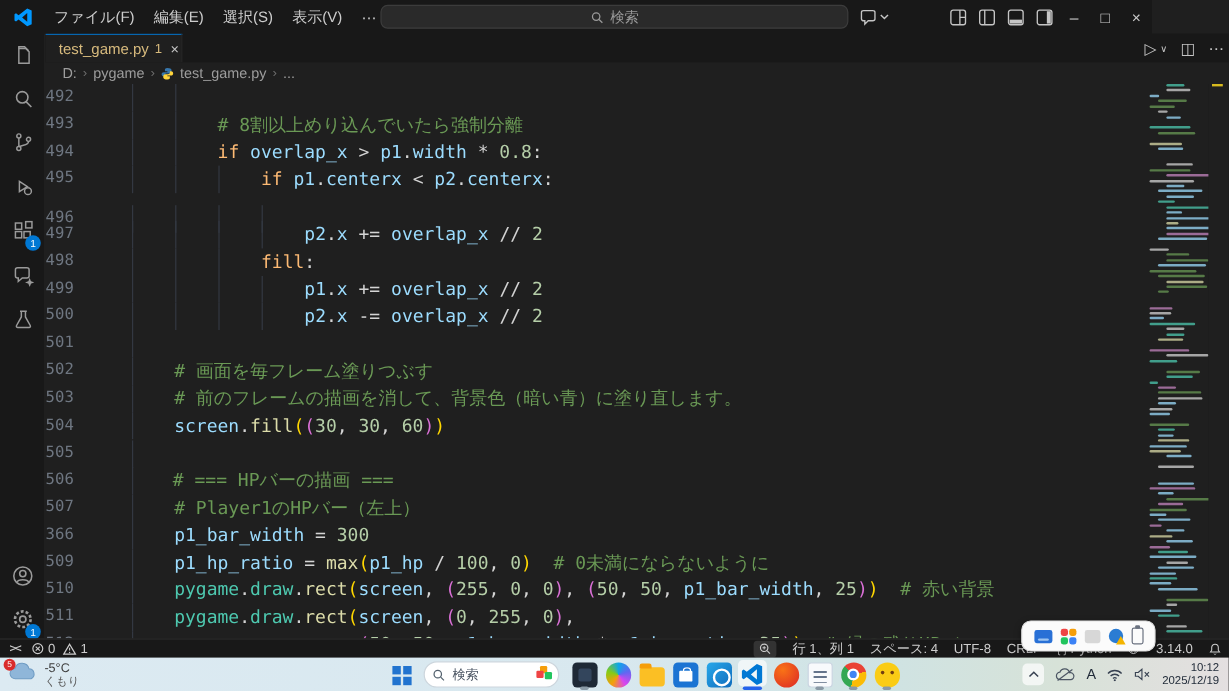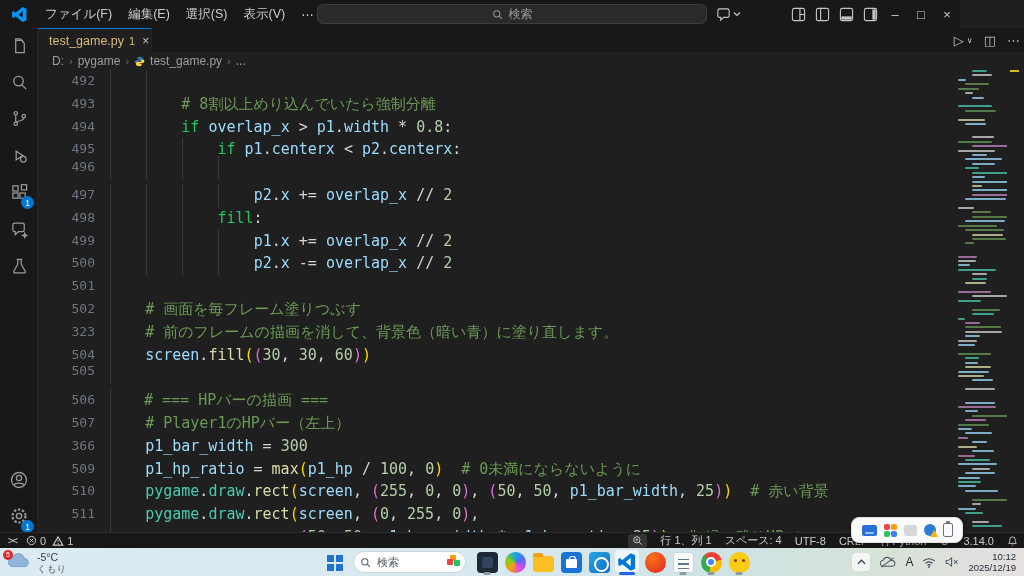--- a/index.html
+++ b/index.html
@@ -45,25 +45,25 @@
                     gap:11px; color:#c5c5c5; }
   #breadcrumbs { position:absolute; left:38px; top:52px; width:986px; height:18px; background:#1f1f1f;
                  display:flex; align-items:center; gap:5px; padding-left:14px; color:#9d9d9d;
                  font-size:12px; z-index:6;}
   .crumb-sep { color:#6e6e6e; font-size:11px; }
 
   
   #code-area { position:absolute; left:38px; top:70px; width:986px; height:462px; background:#1f1f1f;
                overflow:hidden; z-index:4; }
   .code-line { position:absolute; left:0; width:100%; height:22.8px; }
-  .code-line .ln { position:absolute; left:0; top:0; width:57px; text-align:right;
+  .code-line .ln { position:absolute; left:0; top:0; width:57px; 
                    color:#6e7681; font:13px/22.8px "DejaVu Sans Mono", monospace; }
   .guide { position:absolute; top:0; bottom:0; width:1px; background:#333842; }
   .code { position:absolute; top:0; white-space:pre; font:15px/22.8px "DejaVu Sans Mono", monospace; }
-  .tk-cm{color:#6A9955} .tk-kw{color:#22c55e} .tk-var{color:#9CDCFE} .tk-num{color:#B5CEA8}
+  .tk-cm{color:#6A9955} .tk-kw{color:#fdba74} .tk-var{color:#9CDCFE} .tk-num{color:#B5CEA8}
   .tk-op{color:#D4D4D4} .tk-fn{color:#DCDCAA} .tk-mod{color:#4EC9B0} .tk-b1{color:#FFD700}
   .tk-b2{color:#DA70D6}
 
   
   #minimap { position:absolute; left:955px; top:70px; width:52px; height:462px; background:#1f1f1f; z-index:5;}
   .mm-row { position:absolute; height:2px; border-radius:1px; opacity:.75; }
   #overview-ruler { position:absolute; left:1007px; top:70px; width:17px; height:462px; background:#1f1f1f; z-index:5;}
   #warn-mark { position:absolute; left:3px; top:-4px; width:9px; height:6px; background:#d7ba1e; }
 
   
@@ -333,21 +333,21 @@
         <span class="guide" style="left: 107.66px;"></span>
         <span class="code" style="left: 143.32px;"><span class="tk-kw">if</span><span class="tk-op"> </span><span class="tk-var">overlap_x</span><span class="tk-op"> &gt; </span><span class="tk-var">p1</span><span class="tk-op">.</span><span class="tk-var">width</span><span class="tk-op"> * </span><span class="tk-num">0.8</span><span class="tk-op">:</span></span>
       </div>
       <div class="code-line" style="top: 68.4px;">
         <span class="ln">495</span>
         <span class="guide" style="left: 71.5px;"></span>
         <span class="guide" style="left: 107.66px;"></span>
         <span class="guide" style="left: 143.82px;"></span>
         <span class="code" style="left: 179.48px;"><span class="tk-kw">if</span><span class="tk-op"> </span><span class="tk-var">p1</span><span class="tk-op">.</span><span class="tk-var">centerx</span><span class="tk-op"> &lt; </span><span class="tk-var">p2</span><span class="tk-op">.</span><span class="tk-var">centerx</span><span class="tk-op">:</span></span>
       </div>
-      <div class="code-line" style="top: 86px;">
+      <div class="code-line" style="top: 101px;">
         <span class="ln">496</span>
         <span class="guide" style="left: 71.5px;"></span>
         <span class="guide" style="left: 107.66px;"></span>
         <span class="guide" style="left: 143.82px;"></span>
         <span class="guide" style="left: 179.98px;"></span>
       </div>
       <div class="code-line" style="top: 114px;">
         <span class="ln">497</span>
         <span class="guide" style="left: 71.5px;"></span>
         <span class="guide" style="left: 107.66px;"></span>
@@ -382,30 +382,30 @@
         <span class="ln">501</span>
         <span class="guide" style="left: 71.5px;"></span>
         <span class="code" style="left: 71px;"></span>
       </div>
       <div class="code-line" style="top: 228px;">
         <span class="ln">502</span>
         <span class="guide" style="left: 71.5px;"></span>
         <span class="code" style="left: 107.16px;"><span class="tk-cm"># 画面を毎フレーム塗りつぶす</span></span>
       </div>
       <div class="code-line" style="top: 250.8px;">
-        <span class="ln">323</span>
+        <span class="ln">503</span>
         <span class="guide" style="left: 71.5px;"></span>
         <span class="code" style="left: 107.16px;"><span class="tk-cm"># 前のフレームの描画を消して、背景色（暗い青）に塗り直します。</span></span>
       </div>
       <div class="code-line" style="top: 273.6px;">
         <span class="ln">504</span>
         <span class="guide" style="left: 71.5px;"></span>
         <span class="code" style="left: 107.16px;"><span class="tk-var">screen</span><span class="tk-op">.</span><span class="tk-fn">fill</span><span class="tk-b1">(</span><span class="tk-b2">(</span><span class="tk-num">30</span><span class="tk-op">, </span><span class="tk-num">30</span><span class="tk-op">, </span><span class="tk-num">60</span><span class="tk-b2">)</span><span class="tk-b1">)</span></span>
       </div>
-      <div class="code-line" style="top: 290px;">
+      <div class="code-line" style="top: 297px;">
         <span class="ln">505</span>
         <span class="guide" style="left: 71.5px;"></span>
         <span class="code" style="left: 71px;"></span>
       </div>
       <div class="code-line" style="top: 319.2px;">
         <span class="ln">506</span>
         <span class="guide" style="left: 71.5px;"></span>
         <span class="code" style="left: 106px;"><span class="tk-cm"># === HPバーの描画 ===</span></span>
       </div>
       <div class="code-line" style="top: 342px;">

